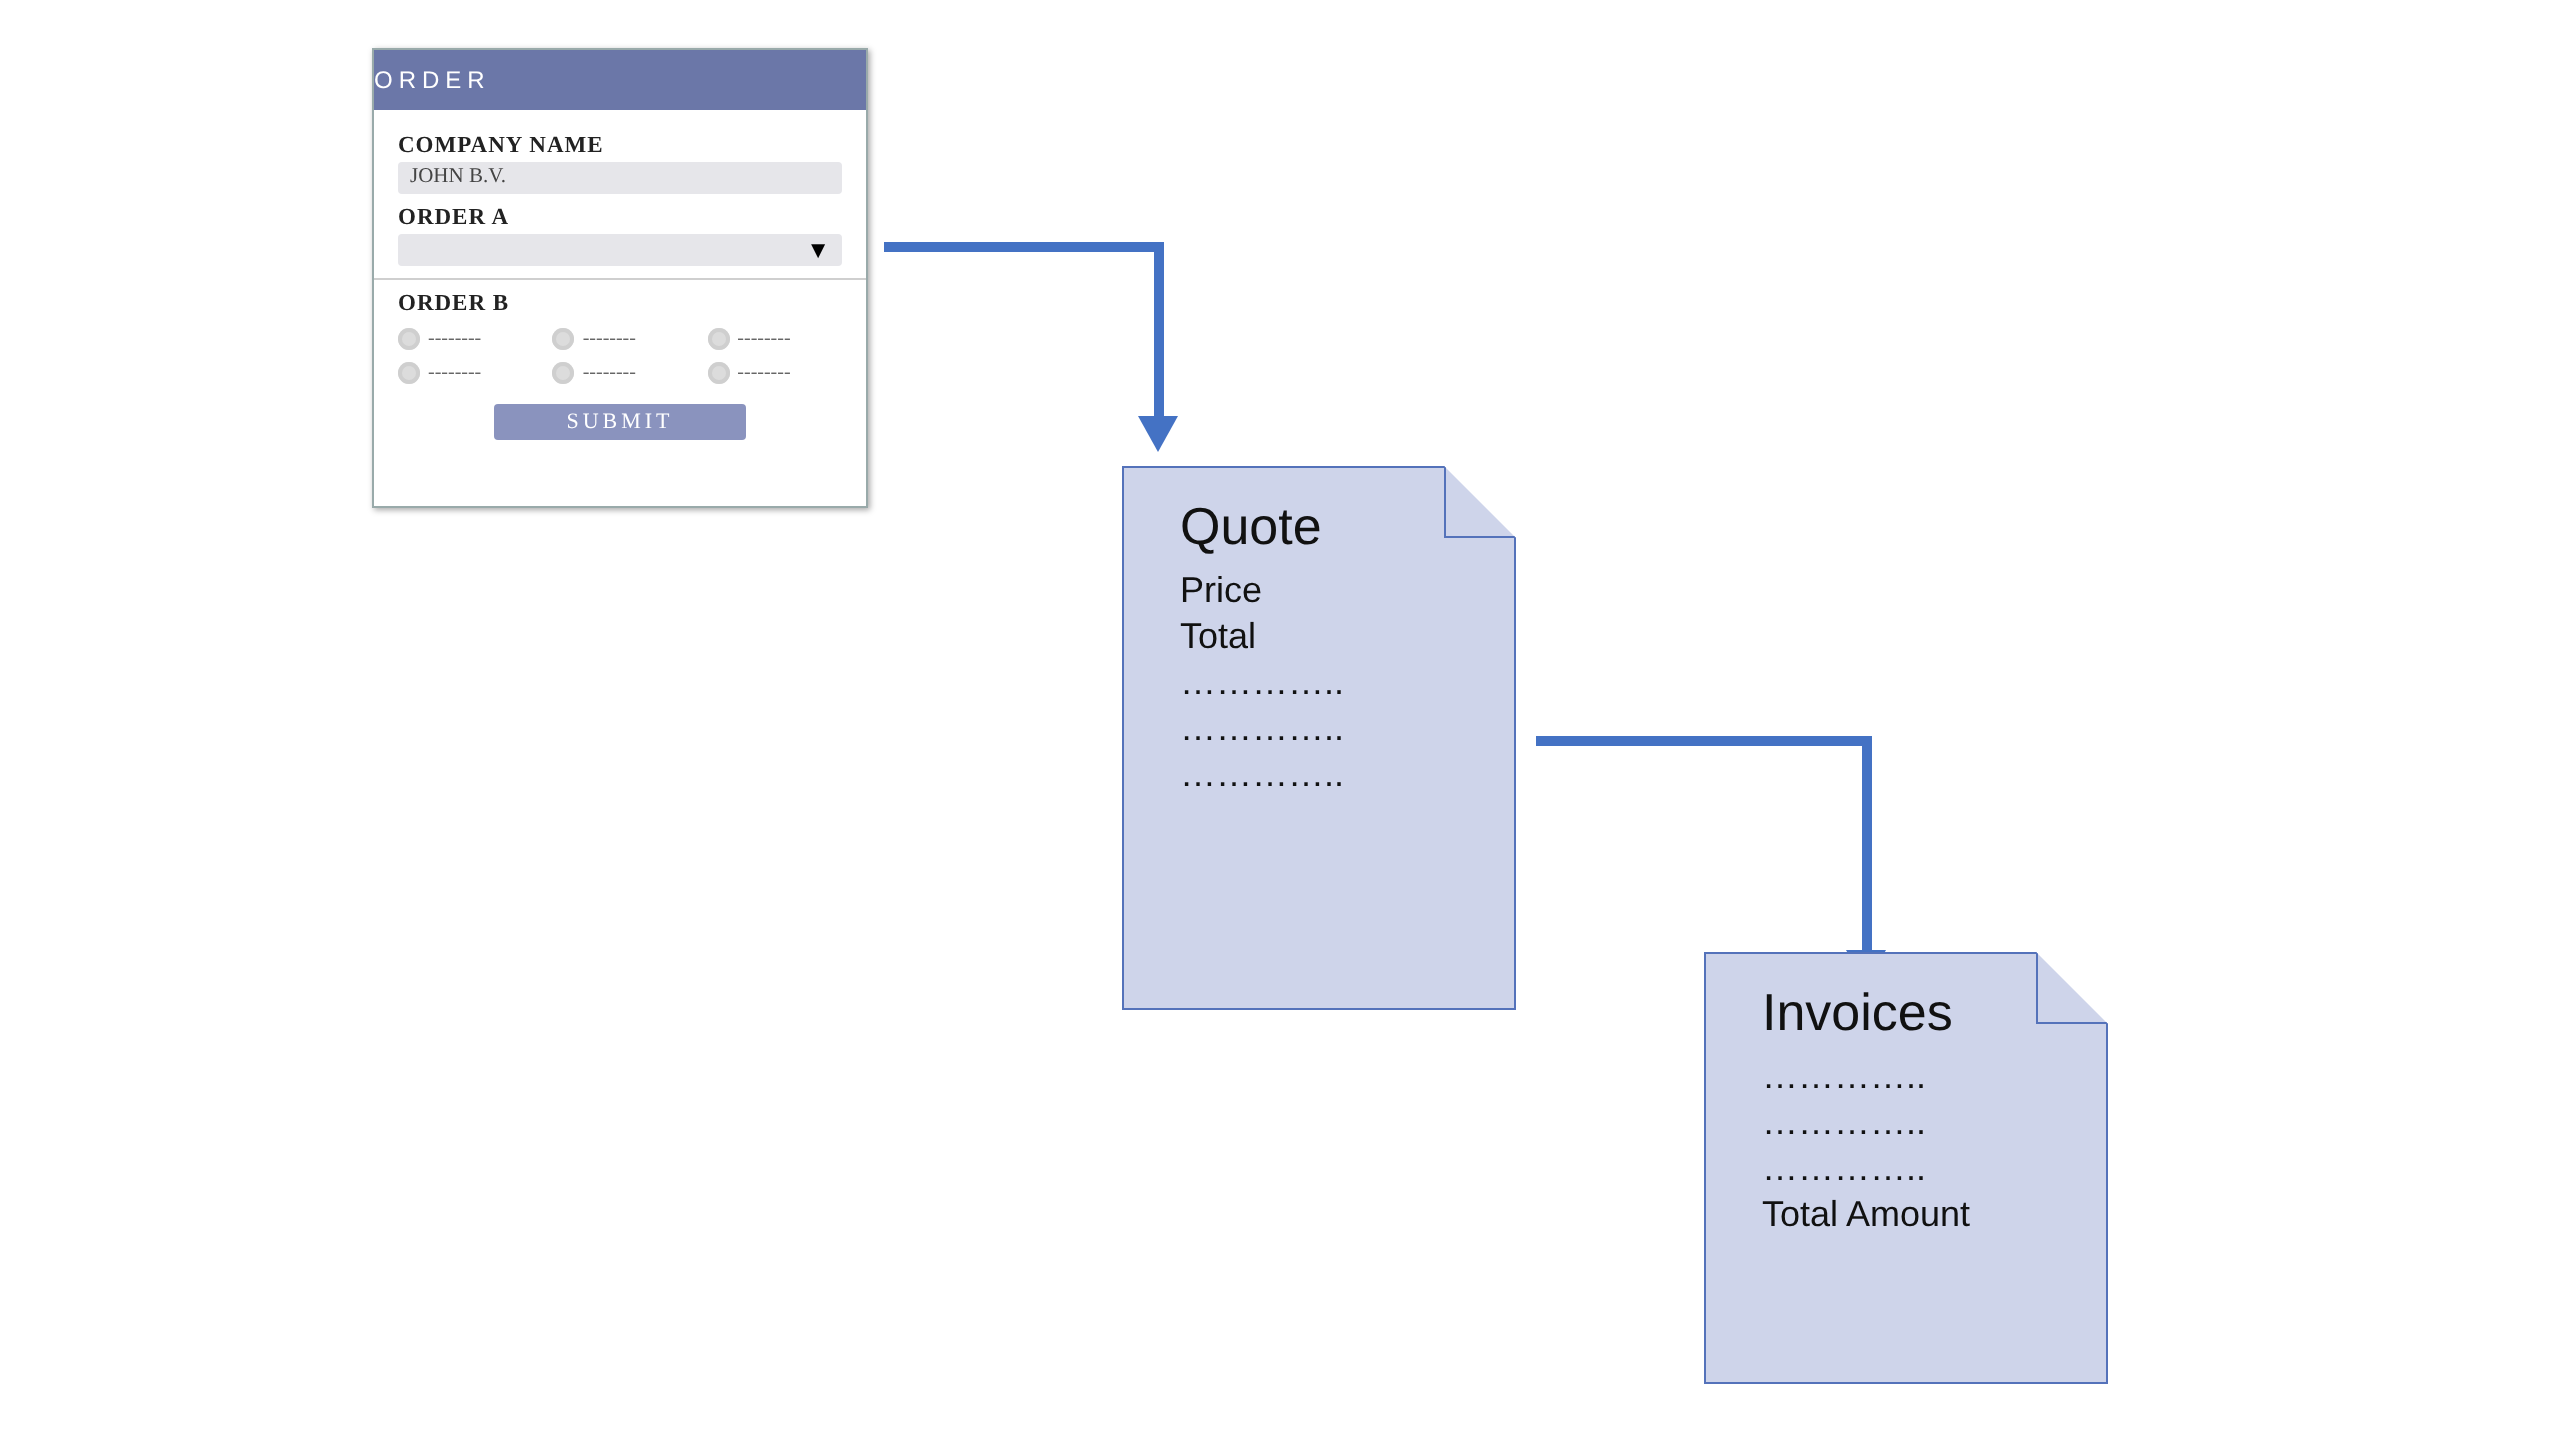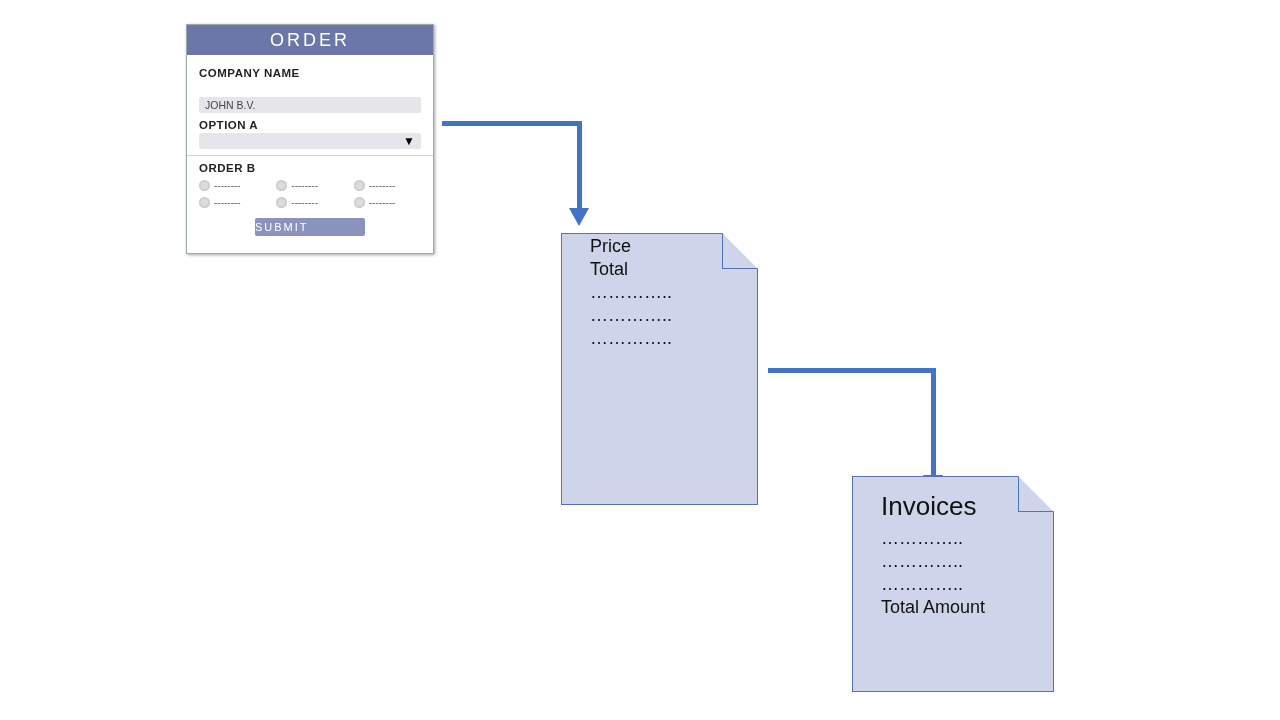--- a/index.html
+++ b/index.html
@@ -4,46 +4,46 @@
 <style>
   html,body{margin:0;padding:0;width:1280px;height:720px;background:#fff;font-family:"Segoe UI",Arial,sans-serif;}
   .stage{position:relative;width:1280px;height:720px;}
 
   
   .order-card{
     position:absolute;left:186px;top:24px;width:246px;height:228px;
     background:#fff;border:1px solid #9aa;box-shadow:1px 1px 3px rgba(0,0,0,.35);
   }
   .order-header{
-    height:30px;background:#6b77a8;color:#fff;text-align:center;
-    font-size:18px;letter-spacing:3px;line-height:30px;
+    height:30px;background:#6b77a8;color:#fff;text-align:left;
+    font-size:12px;letter-spacing:3px;line-height:30px;
   }
-  .order-body{padding:6px 12px 10px 12px;font-size:11px;color:#222;}
+  .order-body{padding:6px 12px 10px 12px;font-size:11px;color:#222;font-family:Liberation Serif, serif;}
   .form-label{font-weight:700;letter-spacing:.5px;margin-top:6px;font-size:11.5px;}
   .text-field{
-    margin-top:18px;height:16px;line-height:16px;background:#e6e6ea;border-radius:2px;
+    margin-top:2px;height:16px;line-height:16px;background:#e6e6ea;border-radius:2px;
     padding:0 6px;font-size:10.5px;color:#444;
   }
   .select-field{
     margin-top:2px;height:16px;background:#e6e6ea;border-radius:2px;position:relative;
   }
   .select-field .caret{
     position:absolute;right:6px;top:1px;font-size:12px;color:#000;
   }
   .hr-thin{height:0;border-top:1px solid #cfcfcf;margin:6px -12px 0 -12px;}
   .opts{display:grid;grid-template-columns:repeat(3,1fr);gap:6px 10px;margin-top:6px;}
   .opt{display:flex;align-items:center;gap:4px;font-size:10px;color:#666;}
   .radio-dot{
     width:11px;height:11px;border-radius:50%;background:#dcdcdc;
     box-shadow:inset 0 0 0 2px #cfcfcf;
     flex:0 0 11px;
   }
   .submit-btn{
-    display:block;margin:10px auto 0 auto;width:110px;height:18px;line-height:18px;
-    background:#8a93be;color:#fff;font-size:11px;letter-spacing:2px;
+    display:block;margin:10px auto 0 auto;width:126px;height:18px;line-height:18px;
+    background:#8a93be;color:#fff;text-align:center;font-size:11px;letter-spacing:2px;
     border-radius:2px;
   }
 
   
   .doc{
     position:absolute;width:195px;height:270px;background:#ced4ea;
     border:1px solid #5472ba;
     clip-path:polygon(0 0, calc(100% - 36px) 0, 100% 36px, 100% 100%, 0 100%);
   }
   .doc::after{ 
@@ -72,21 +72,21 @@
 <body>
 
 <div class="stage">
 
   <div class="order-card">
     <div class="order-header">ORDER</div>
     <div class="order-body">
       <div class="form-label">COMPANY NAME</div>
       <div class="text-field">JOHN B.V.</div>
 
-      <div class="form-label">OPTION A</div>
+      <div class="form-label">ORDER A</div>
       <div class="select-field">
         <span class="caret">▼</span>
       </div>
 
       <div class="hr-thin"></div>
 
       <div class="form-label">ORDER B</div>
       <div class="opts">
         <div class="opt">
             <span class="radio-dot"></span>
@@ -118,20 +118,21 @@
     </div>
   </div>
 
   <div class="arrow">
     <div class="h" style="left:442px;top:121px;width:140px;"></div>
     <div class="v" style="left:577px;top:121px;height:90px;"></div>
     <div class="head" style="left:569px;top:208px;"></div>
   </div>
 
   <div id="quote-doc" class="doc">
+    <div class="title">Quote</div>
     <div class="line">Price</div>
     <div class="line">Total</div>
     <div class="line dots">…………..</div>
     <div class="line dots">…………..</div>
     <div class="line dots">…………..</div>
   </div>
 
   <div class="arrow">
     <div class="h" style="left:768px;top:368px;width:168px;"></div>
     <div class="v" style="left:931px;top:368px;height:110px;"></div>

